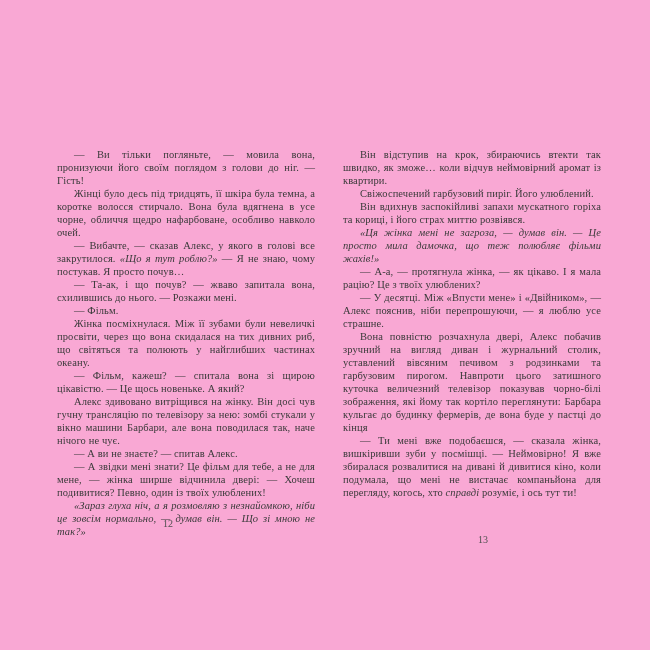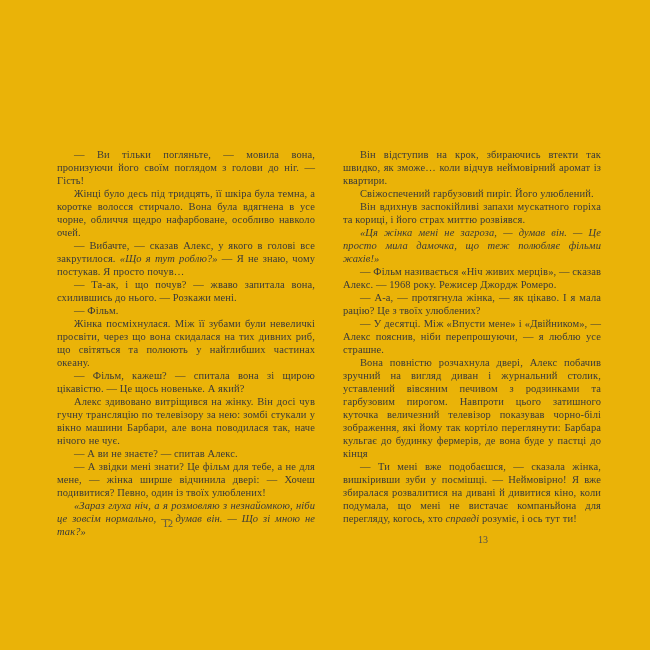--- a/index.html
+++ b/index.html
@@ -8,21 +8,21 @@
     width: 650px;
     height: 650px;
     background: #ffffff;
     overflow: hidden;
     font-family: "Liberation Serif", "DejaVu Serif", serif;
   }
   .spread {
     position: relative;
     width: 650px;
     height: 650px;
-    background: #eab308;
+    background: #f9a8d4;
   }
   .page {
     position: absolute;
     top: 148px;
     width: 258px;
   }
   .page-left  { left: 57px; }
   .page-right { left: 343px; }
   .page p {
     margin: 0;
@@ -63,21 +63,20 @@
     <p><span>— А ви не знаєте? — спитав Алекс.</span><i></i><span></span></p>
     <p><span>— А звідки мені знати? Це фільм для тебе, а не для мене, — жінка ширше відчинила двері: — Хочеш подивитися? Певно, один із твоїх улюблених!</span><i></i><span></span></p>
     <p><span></span><i>«Зараз глуха ніч, а я розмовляю з незнайомкою, ніби це зовсім нормально, — думав він. — Що зі мною не так?»</i><span></span></p>
   </div>
 
   <div class="page page-right">
     <p><span>Він відступив на крок, збираючись втекти так швидко, як зможе… коли відчув неймовірний аромат із квартири.</span><i></i><span></span></p>
     <p><span>Свіжоспечений гарбузовий пиріг. Його улюблений.</span><i></i><span></span></p>
     <p><span>Він вдихнув заспокійливі запахи мускатного горіха та кориці, і його страх миттю розвіявся.</span><i></i><span></span></p>
     <p><span></span><i>«Ця жінка мені не загроза, — думав він. — Це просто мила дамочка, що теж полюбляє фільми жахів!»</i><span></span></p>
-    <p><span>— Фільм називається «Ніч живих мерців», — сказав Алекс. — 1968 року. Режисер Джордж Ромеро.</span><i></i><span></span></p>
     <p><span>— А-а, — протягнула жінка, — як цікаво. І я мала рацію? Це з твоїх улюблених?</span><i></i><span></span></p>
     <p><span>— У десятці. Між «Впусти мене» і «Двійником», — Алекс пояснив, ніби перепрошуючи, — я люблю усе страшне.</span><i></i><span></span></p>
     <p><span>Вона повністю розчахнула двері, Алекс побачив зручний на вигляд диван і журнальний столик, уставлений вівсяним печивом з родзинками та гарбузовим пирогом. Навпроти цього затишного куточка величезний телевізор показував чорно-білі зображення, які йому так кортіло переглянути: Барбара кульгає до будинку фермерів, де вона буде у пастці до кінця</span><i></i><span></span></p>
     <p><span>— Ти мені вже подобаєшся, — сказала жінка, вишкіривши зуби у посмішці. — Неймовірно! Я вже збиралася розвалитися на дивані й дивитися кіно, коли подумала, що мені не вистачає компаньйона для перегляду, когось, хто </span><i>справді</i><span> розуміє, і ось тут ти!</span></p>
   </div>
 
   <div class="folio folio-left">12</div>
   <div class="folio folio-right">13</div>
 
 </div>

